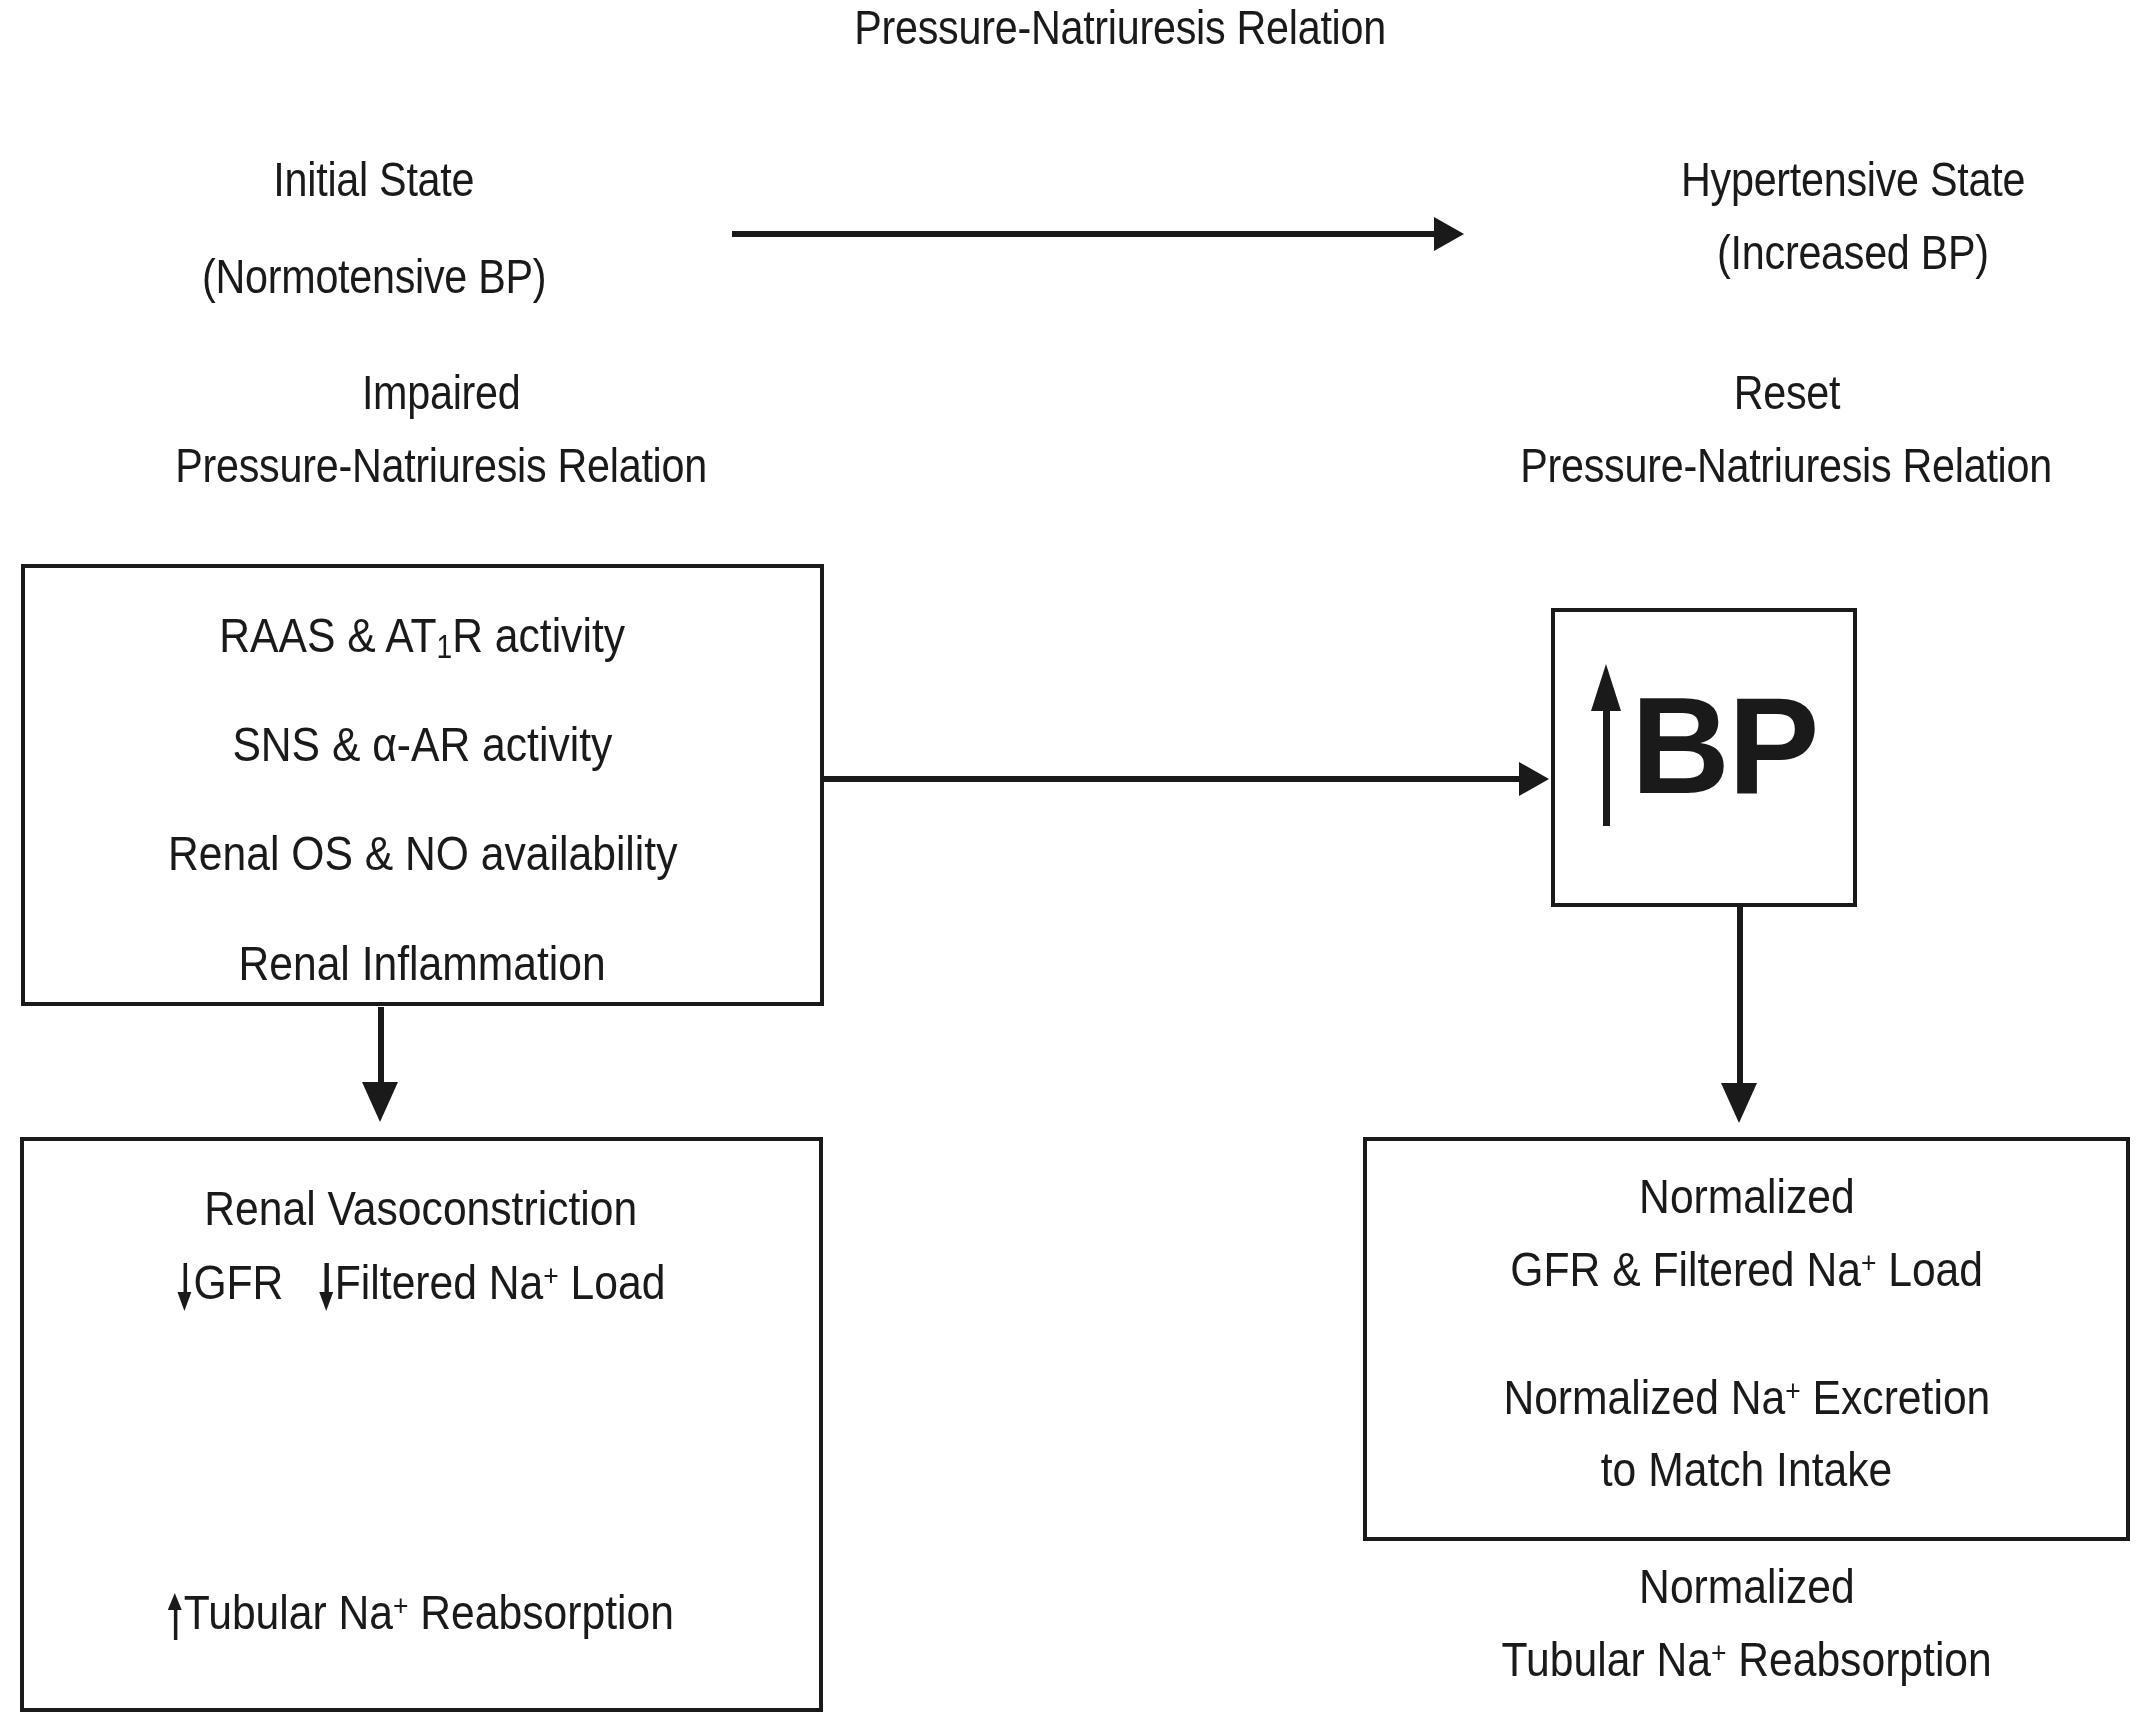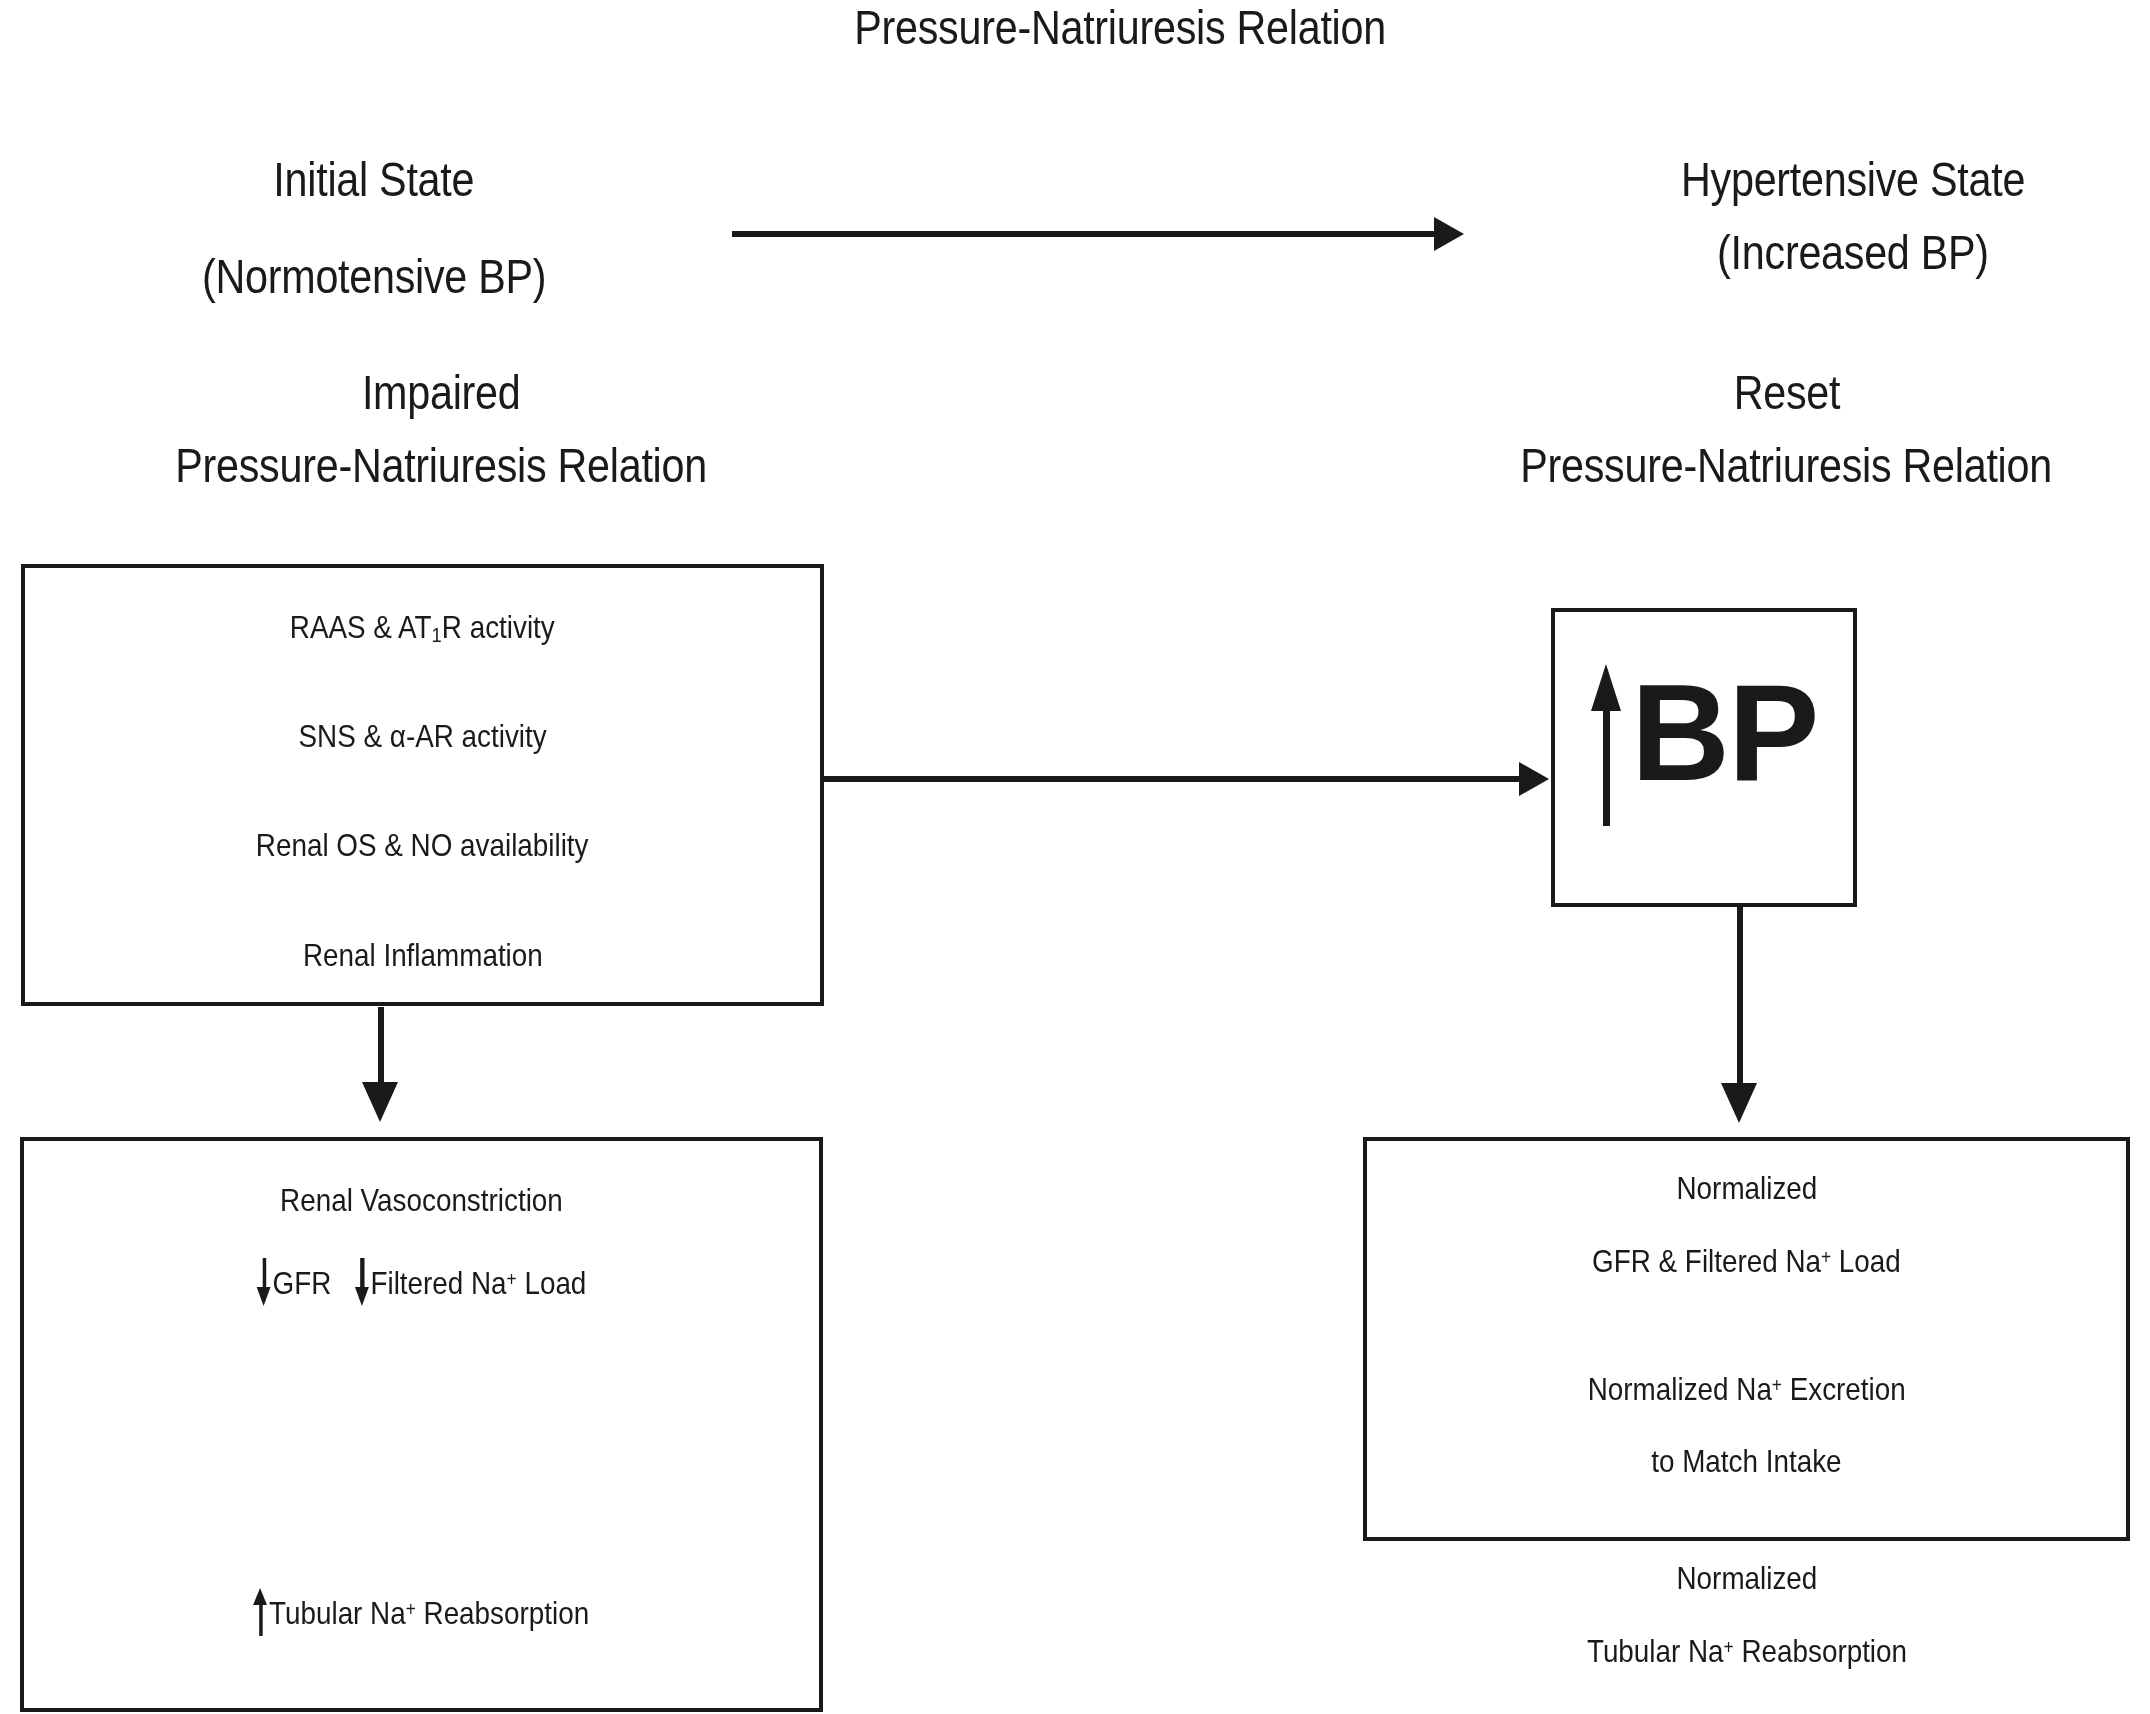--- a/index.html
+++ b/index.html
@@ -49,21 +49,21 @@
   }
   #box-mechanisms { left: 21px;  top: 564px;  width: 803px; height: 442px; }
   #box-bp         { left: 1551px;top: 608px;  width: 306px;  height: 299px; }
   #box-renal      { left: 19.5px;  top: 1137px; width: 803px; height: 575px; }
   #box-normalized { left: 1363px;top: 1137px; width: 767px; height: 404px; }
 
   .box-line {
     position: absolute;
     width: 100%;
     text-align: center;
-    font-size: 32px;
+    font-size: 49px;
     color: #1a1a1a;
     line-height: 1.0;
     white-space: nowrap;
   }
   .box-line .sq { transform: scaleX(0.87); }
 
   sub.s1 { font-size: 0.66em; vertical-align: -0.18em; }
   sup.plus { font-size: 0.62em; vertical-align: 0.42em; }
 
   
@@ -90,20 +90,21 @@
     border-left: 18px solid transparent;
     border-right: 18px solid transparent;
     border-top: 40px solid #1a1a1a;
   }
   
   #bp-row {
     position: absolute;
     left: 0; top: 52px;
     width: 100%;
     display: flex;
+    align-items: center;
     justify-content: center;
   }
   #bp-up-arrow {
     position: relative;
     width: 30px;
     height: 163px;
     margin-right: 10.4px;
   }
   #bp-up-arrow .shaft {
     position: absolute;

